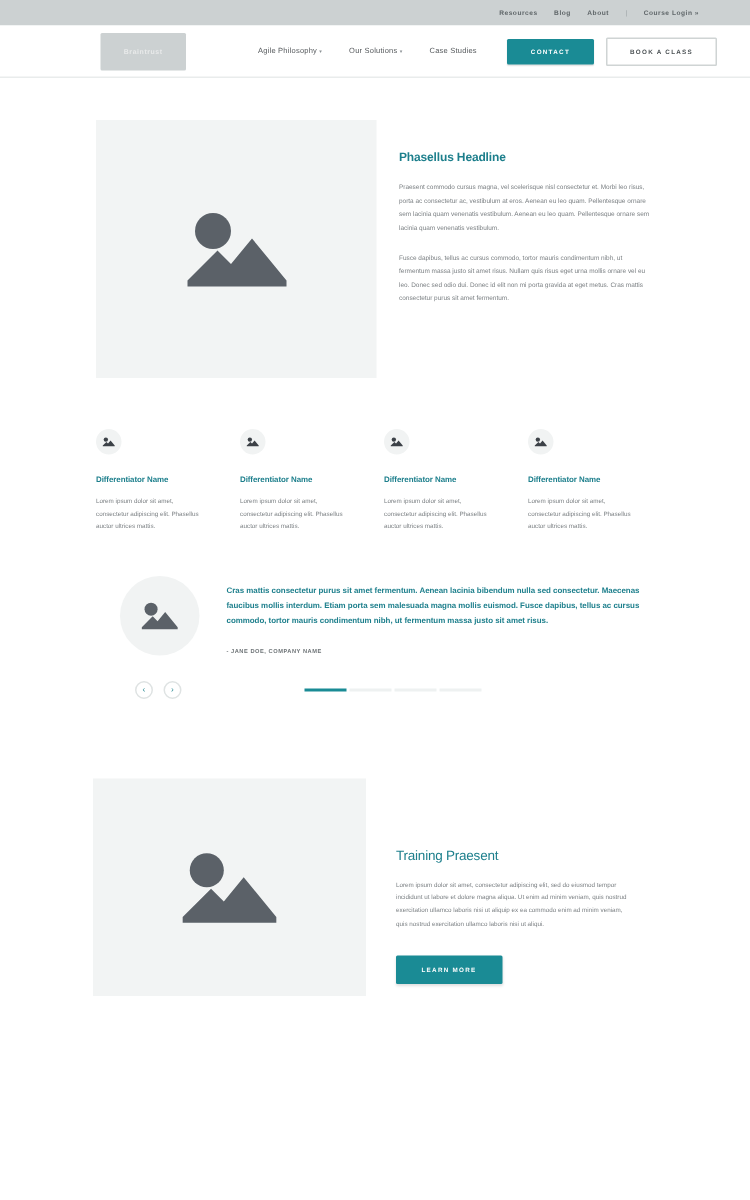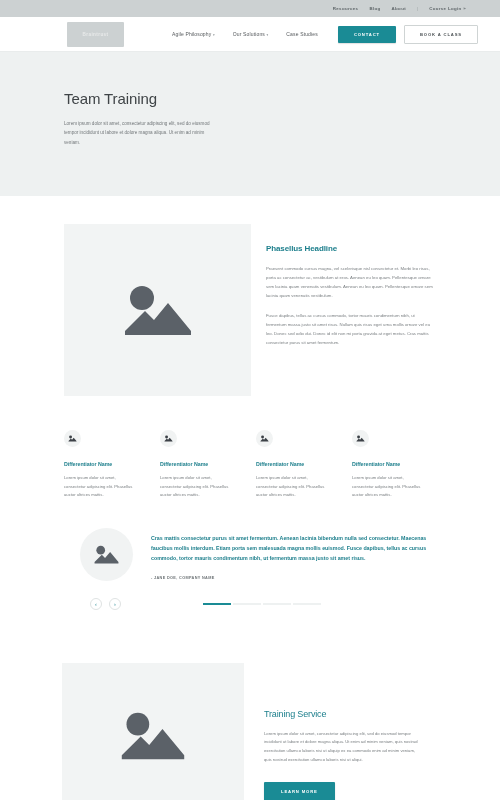--- a/index.html
+++ b/index.html
@@ -142,24 +142,20 @@
       <a href="#"><span>Agile Philosophy</span><span class="caret">▾</span></a>
       <a href="#"><span>Our Solutions</span><span class="caret">▾</span></a>
       <a href="#"><span>Case Studies</span></a>
     </div>
     <div class="navbtns">
       <button class="btn-solid">CONTACT</button>
       <button class="btn-outline">BOOK A CLASS</button>
     </div>
   </div>
 
-  <div class="hero">
-    <h1>Team Training</h1>
-    <p>Lorem ipsum dolor sit amet, consectetur adipiscing elit, sed do eiusmod tempor incididunt ut labore et dolore magna aliqua. Ut enim ad minim veniam.</p>
-  </div>
 
   <div class="overview">
     <div class="ph-box">
       <span>
         <svg class="ph" width="74" height="58" viewBox="0 0 74 58">
           <circle cx="21" cy="17" r="12" fill="#5b6168"></circle>
           <path d="M4 50 L24 30 L33 39 L47 22 L70 50 L70 54 L4 54 Z" fill="#5b6168"></path>
         </svg>
       </span>
     </div>
@@ -242,19 +238,19 @@
   <div class="service">
     <div class="ph-box2">
       <span>
         <svg class="ph" width="70" height="55" viewBox="0 0 74 58">
           <circle cx="21" cy="17" r="12" fill="#5b6168"></circle>
           <path d="M4 50 L24 30 L33 39 L47 22 L70 50 L70 54 L4 54 Z" fill="#5b6168"></path>
         </svg>
       </span>
     </div>
     <div class="service-text">
-      <h2>Training Service</h2>
+      <h2>Training Praesent</h2>
       <p>Lorem ipsum dolor sit amet, consectetur adipiscing elit, sed do eiusmod tempor incididunt ut labore et dolore magna aliqua. Ut enim ad minim veniam, quis nostrud exercitation ullamco laboris nisi ut aliquip ex ea commodo  enim ad minim veniam, quis nostrud exercitation ullamco laboris nisi ut aliqui.</p>
       <button class="btn-learn">LEARN MORE</button>
     </div>
   </div>
 
 </div>
 
 </body></html>

